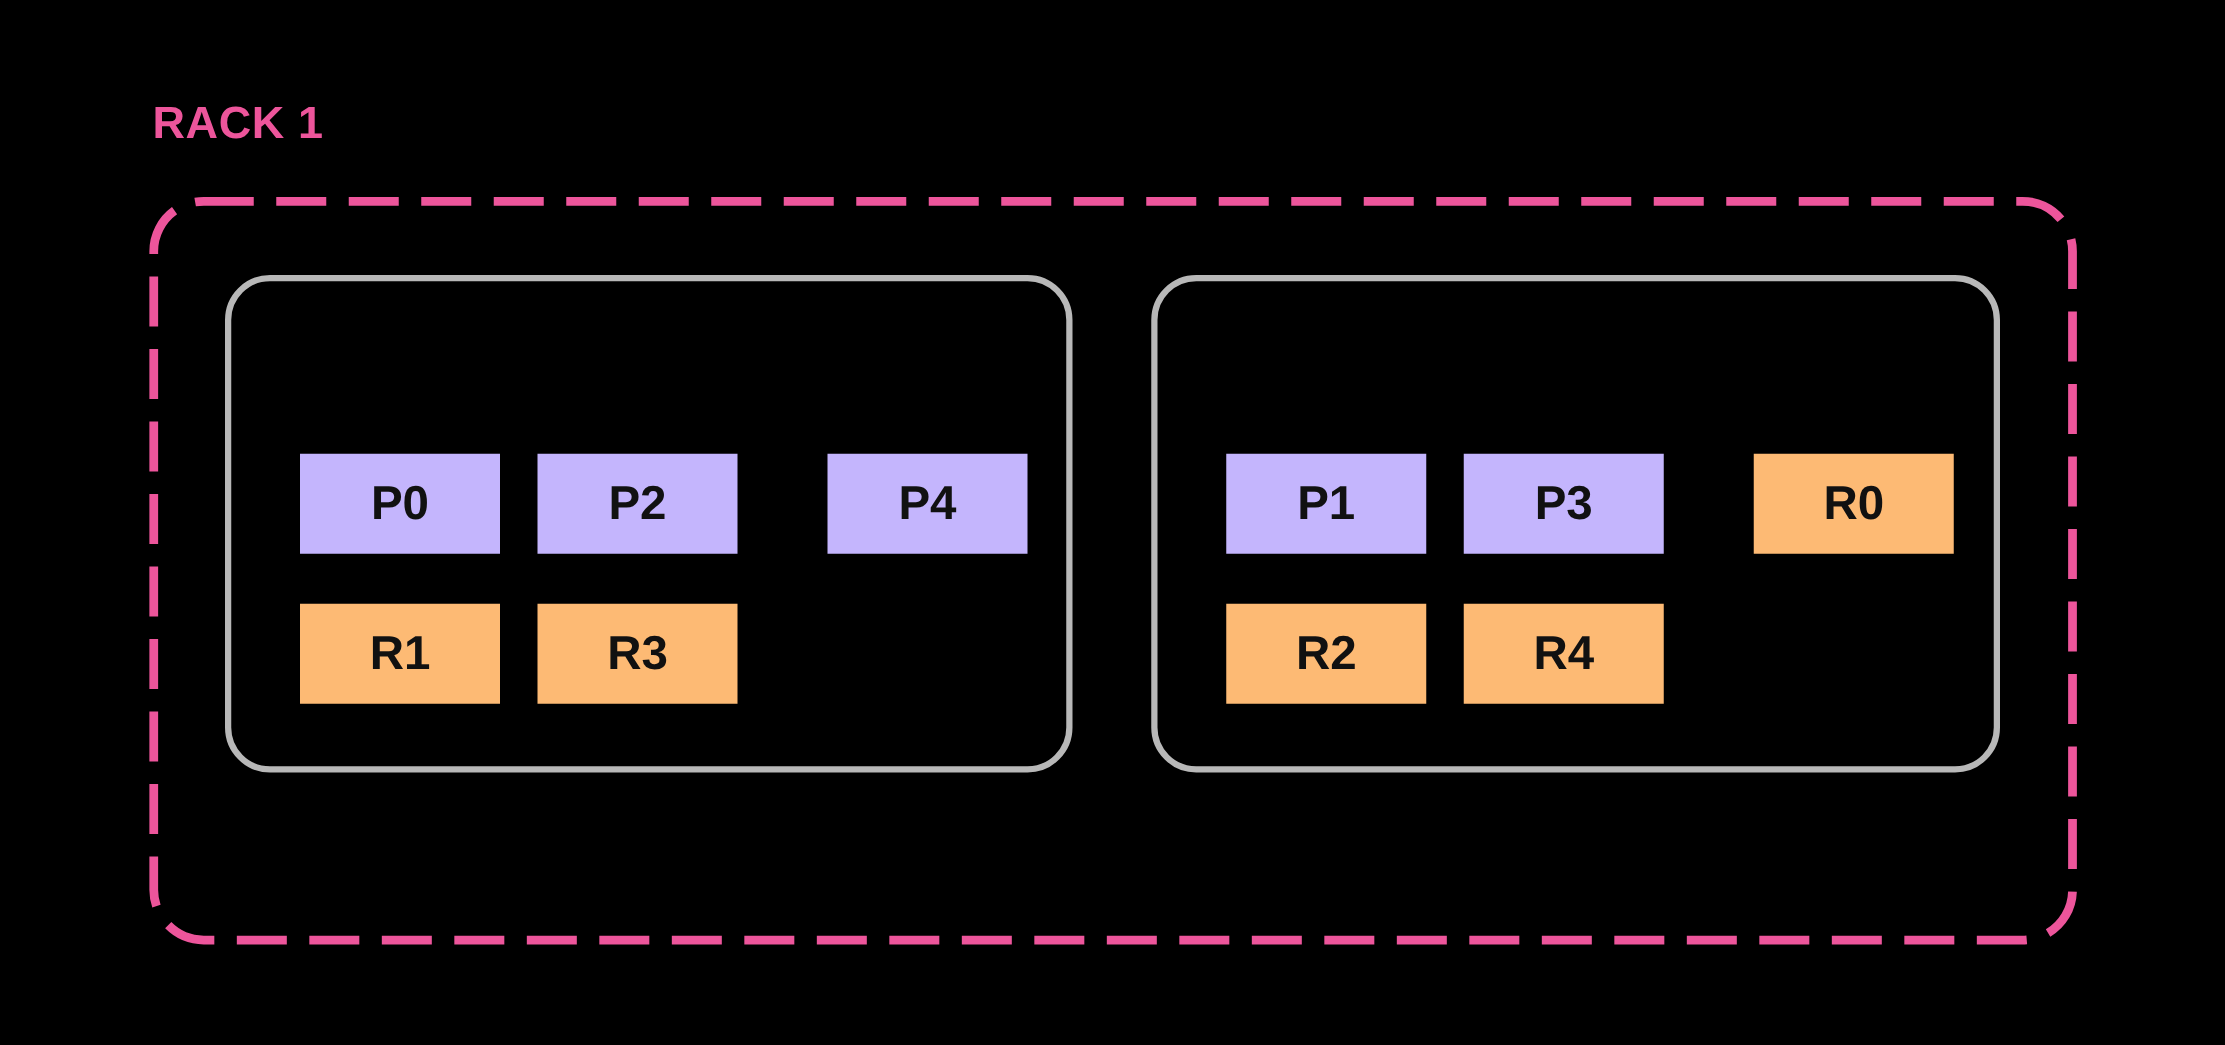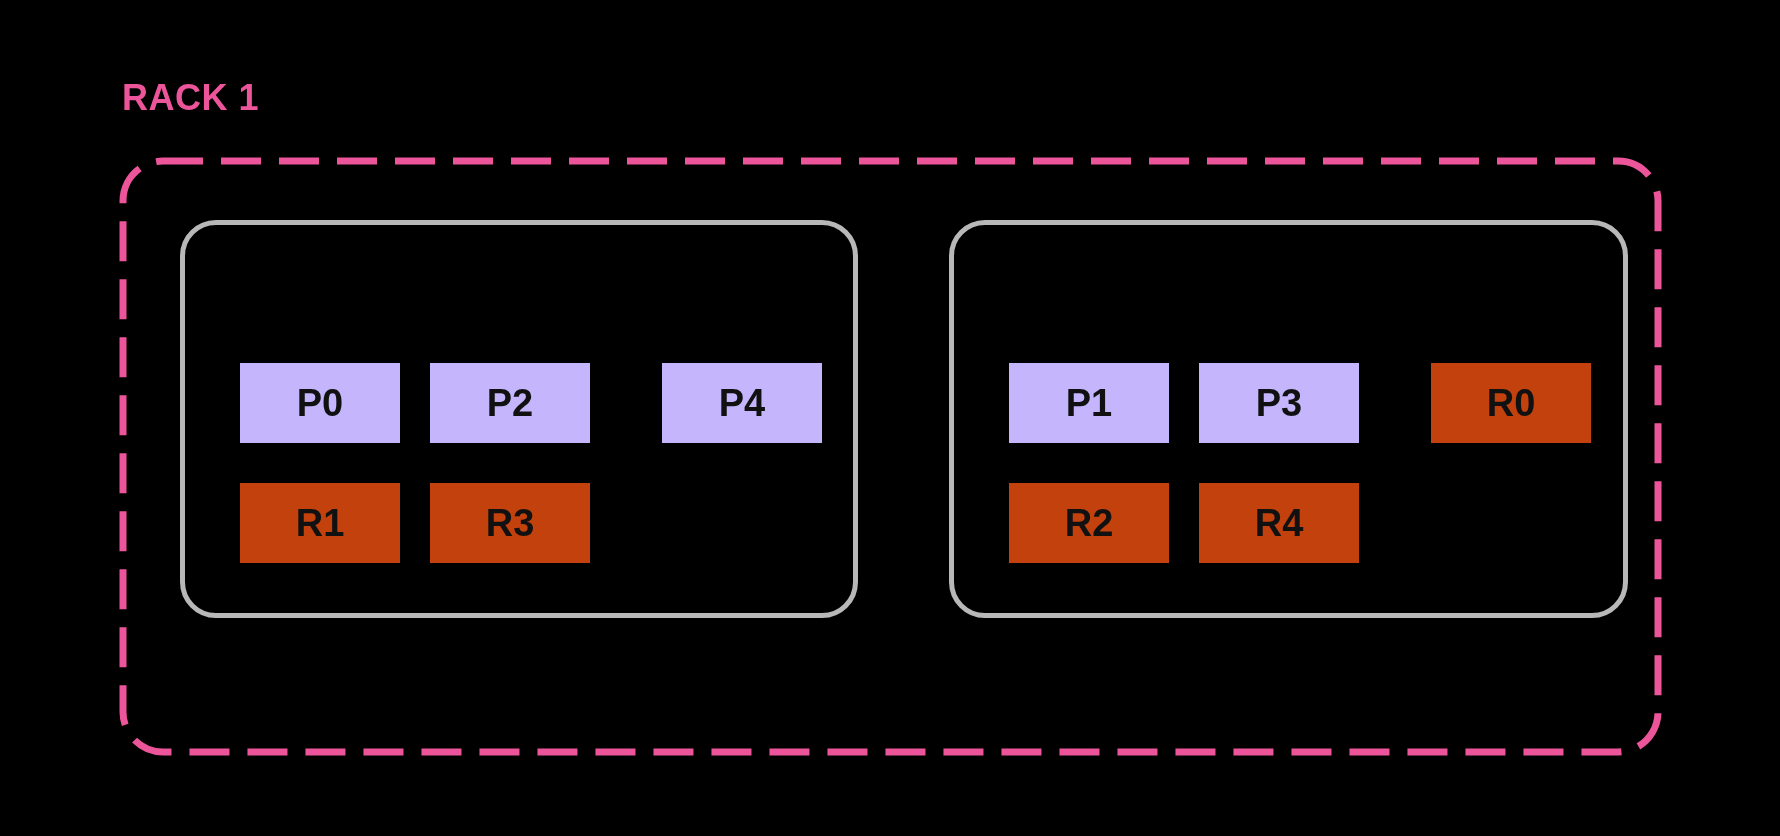--- a/index.html
+++ b/index.html
@@ -37,35 +37,35 @@
   .node {
     position: absolute;
     top: 220px;
     height: 398px;
     border: 5px solid #B8B8B8;
     border-radius: 36px;
     box-sizing: border-box;
     background: transparent;
   }
   .node-left  { left: 180px; width: 678px; }
-  .node-right { left: 921px; width: 679px; margin-left: 28px; }
+  .node-right { left: 921px; width: 679px; }
   .shard {
     position: absolute;
     width: 160px;
     height: 80px;
     display: flex;
     align-items: center;
     justify-content: center;
     font-size: 38px;
     font-weight: bold;
     color: #111111;
     line-height: 1;
   }
   .shard.blue  { background: #c4b5fd; }
-  .shard.green { background: #c2410c; }
+  .shard.green { background: #fdba74; }
   
   .col-0 { left: 55px; }
   .col-1 { left: 245px; }
   .col-2 { left: 477px; }
   .row-0 { top: 138px; }
   .row-1 { top: 258px; }
 </style>
 </head>
 <body>
 

